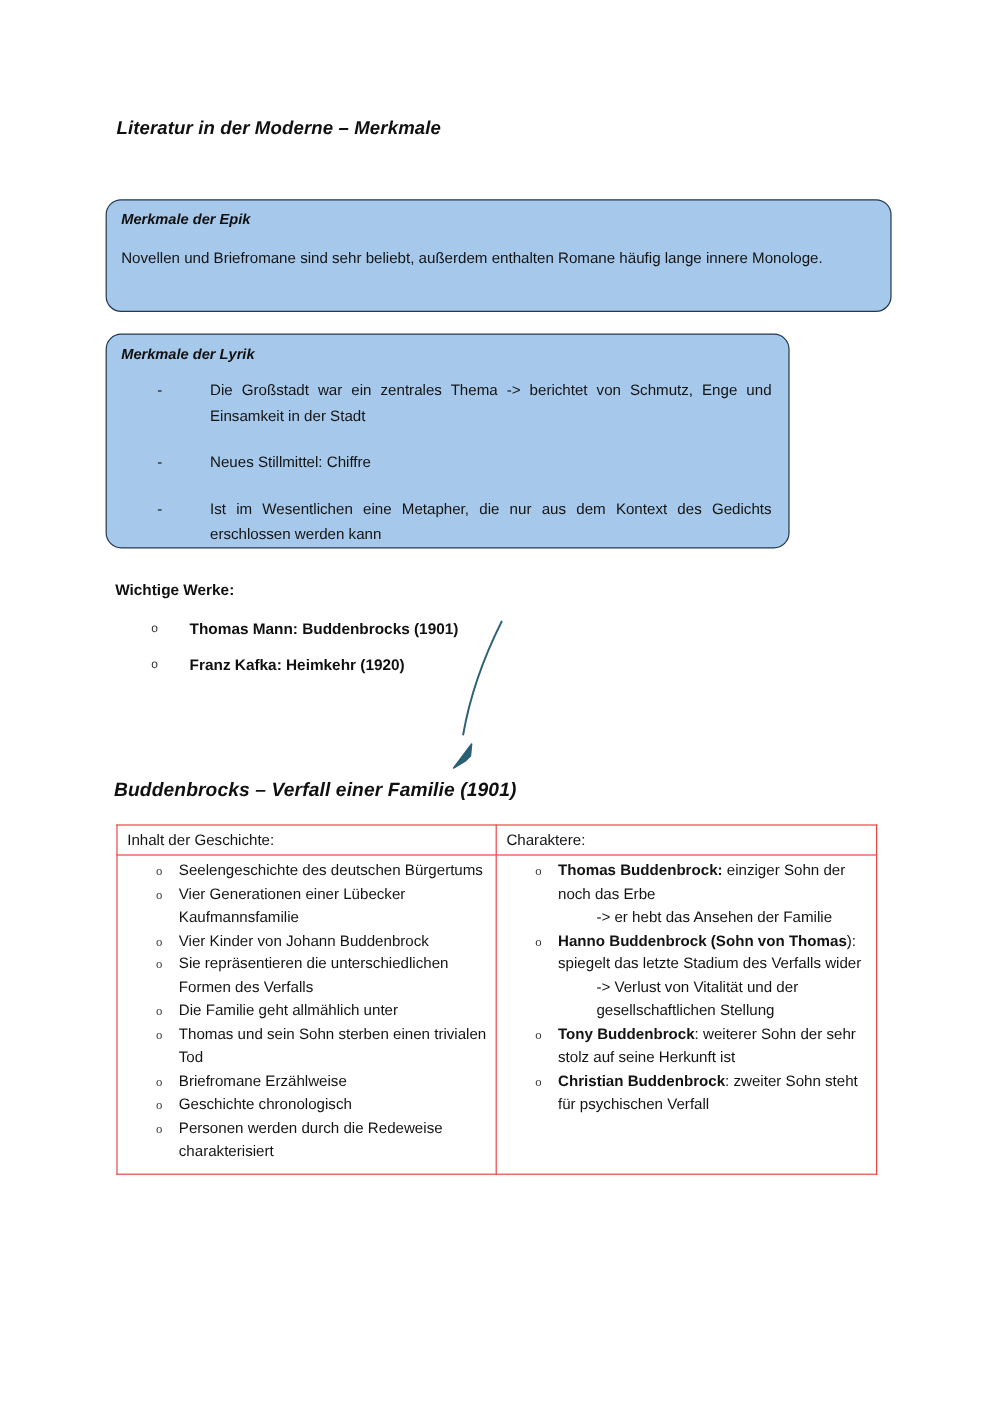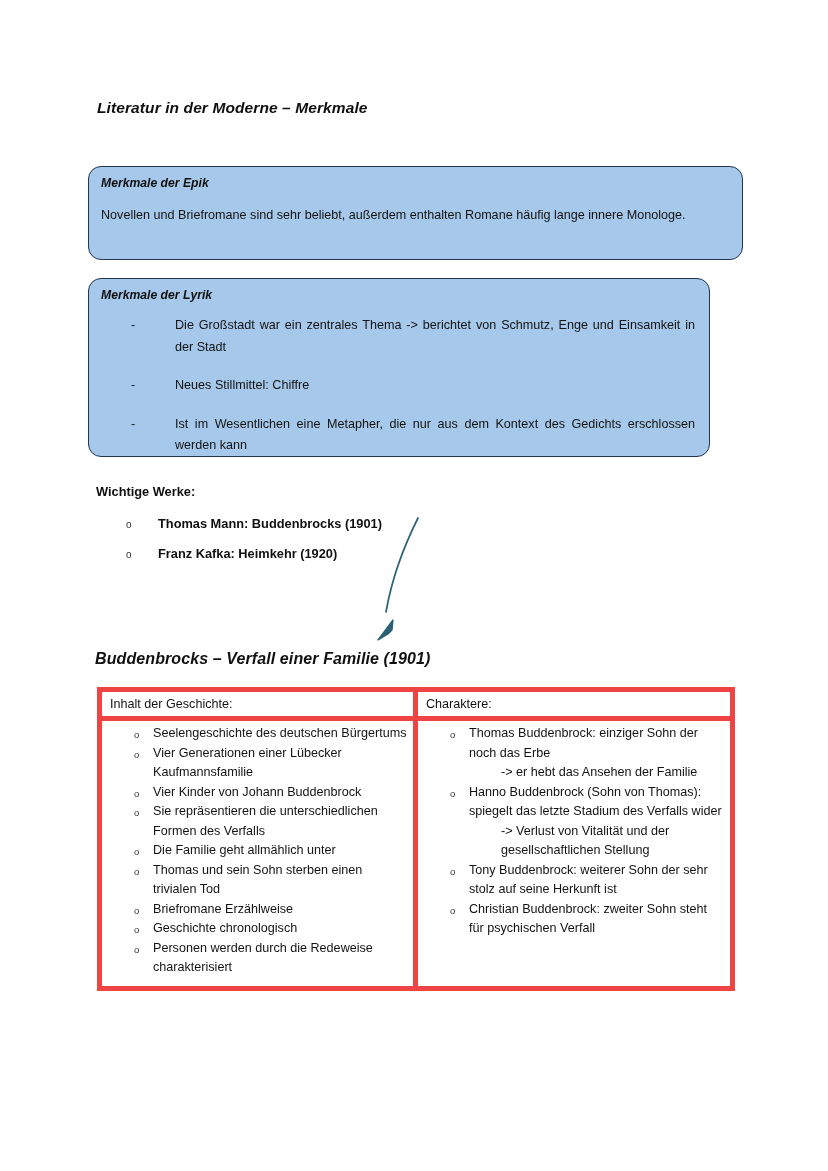--- a/index.html
+++ b/index.html
@@ -70,21 +70,21 @@
     right: 14px;
     top: 36px;
     font-size: 12.6px;
     line-height: 24px;
     color: #131313;
     text-align: justify;
     text-justify: inter-word;
   }
 
   #box-epik { left: 88px; top: 166px; width: 655px; height: 94px; }
-  #box-lyrik { left: 88px; top: 278px; width: 622px; height: 179px; }
+  #box-lyrik { left: 88px; top: 278px; width: 570px; height: 179px; }
 
   
   .dash-list {
     position: absolute;
     left: 38px;
     right: 14px;
     top: 36px;
   }
   .dash-item {
     position: relative;
@@ -153,21 +153,21 @@
   
   .tbl {
     position: absolute;
     left: 97px;
     top: 687px;
     width: 633px;
     border-collapse: collapse;
     table-layout: fixed;
   }
   .tbl td, .tbl th {
-    border: 5px solid #ef4444;
+    border: 1px solid #ef4444;
     vertical-align: top;
     padding: 3px 5px 8px 5px;
     font-weight: normal;
     text-align: left;
   }
   .tbl th {
     font-size: 12.6px;
     line-height: 20px;
     padding: 2px 5px 2px 8px;
     color: #131313;
@@ -187,21 +187,21 @@
     color: #131313;
     margin: 0;
   }
   .cell-list li .circ-marker {
     position: absolute;
     left: 27px;
     top: 1px;
     font-size: 9.5px;
     color: #333;
   }
-  .cell-list li b { font-weight: normal; text-align: center; }
+  .cell-list li b { font-weight: bold; text-align: center; }
   .cell-list li .sub {
     display: block;
     margin-left: 32px;
   }
 
   
   .footnote {
     position: absolute;
     left: 118px;
     top: 1016px;

